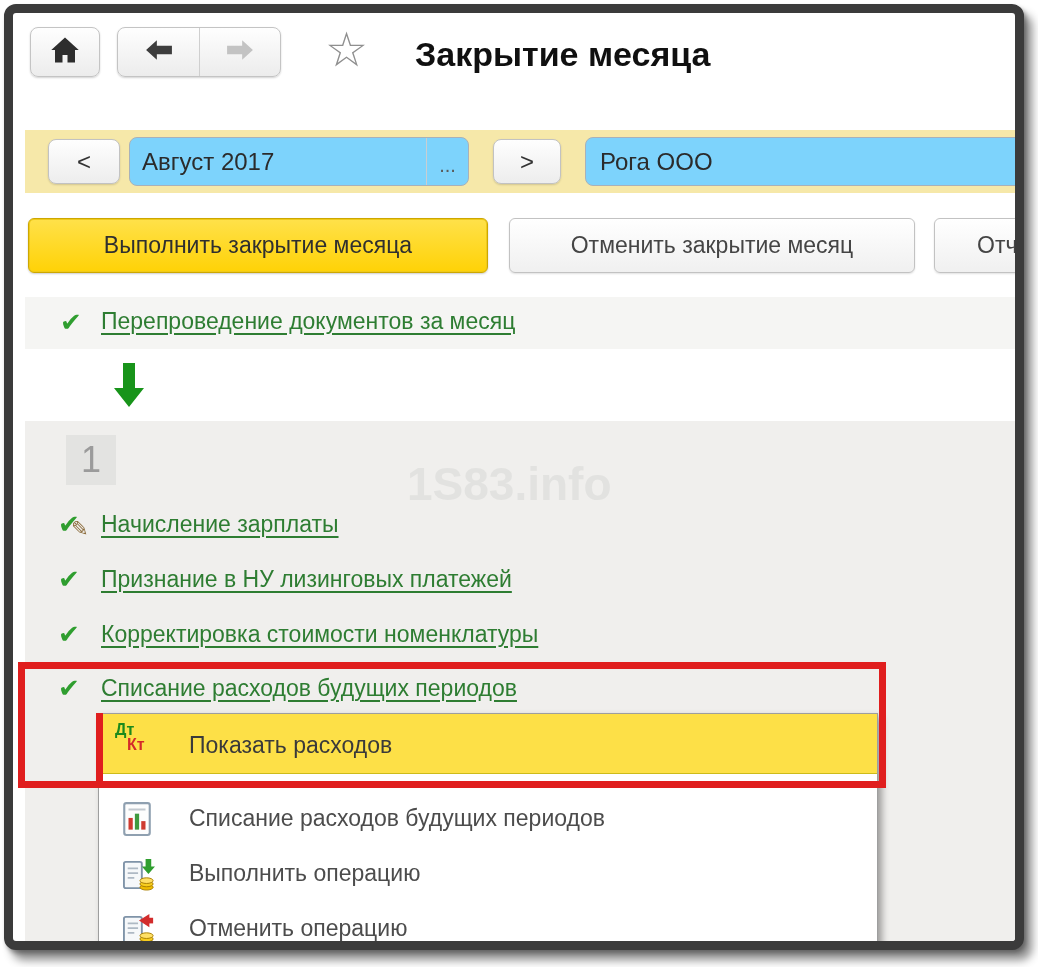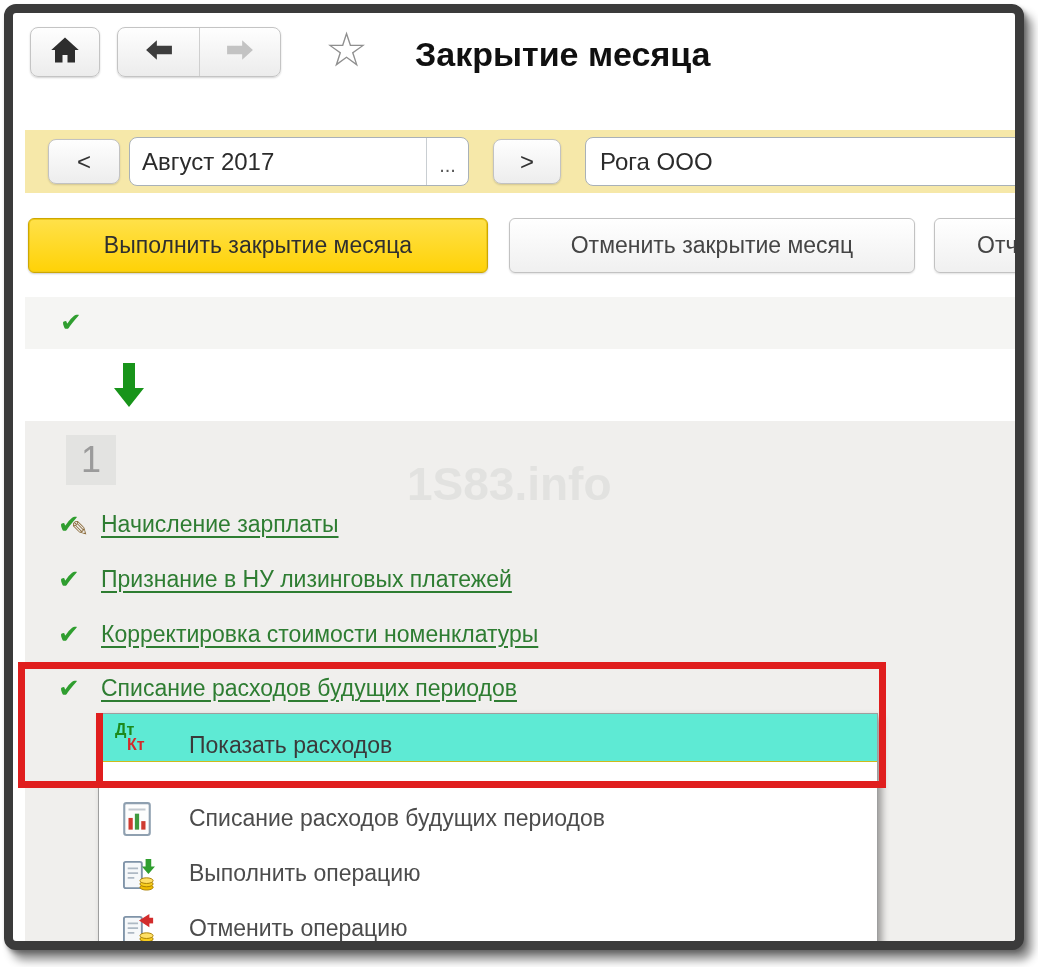--- a/index.html
+++ b/index.html
@@ -24,21 +24,21 @@
           font-size:48px; color:#8f8f8f; line-height:60px; }
   .page-title { position:absolute; left:402px; top:22px; font-size:34px; font-weight:bold; color:#101010; }
 
   
   .period-bar { position:absolute; left:12px; right:0; top:117px; height:63px; background:#f6e8a9; }
   .small-btn { position:absolute; background:linear-gradient(#fefefe,#ededed);
                border:1px solid #c2c2c2; border-radius:8px; box-shadow:0 1px 2px rgba(0,0,0,.15);
                font-size:24px; color:#333; display:flex; align-items:center; justify-content:center; }
   .prev-btn { left:23px; top:9px; width:72px; height:45px; }
   .next-btn { left:468px; top:9px; width:68px; height:45px; }
-  .field { position:absolute; background:#ffffff; border:1px solid #a9b1b8; border-radius:8px;
+  .field { position:absolute; background:#7dd3fc; border:1px solid #a9b1b8; border-radius:8px;
            font-size:24px; color:#2b2b2b; }
   .month-field { left:104px; top:7px; width:340px; height:49px; }
   .month-field input { position:absolute; left:0; top:0; width:296px; height:100%; border:0; outline:0;
            background:transparent; font:inherit; color:inherit; padding:0 12px; }
   .more-btn { position:absolute; right:0; top:0; width:42px; height:100%; border-left:1px solid #c9ced2;
            display:flex; align-items:flex-end; justify-content:center; font-size:20px; color:#5a5a5a;
            padding-bottom:8px; cursor:pointer; }
   .org-field { left:560px; top:7px; width:470px; height:49px; }
   .org-field input { width:100%; height:100%; border:0; outline:0; background:transparent;
            font:inherit; color:inherit; padding:0 14px; }
@@ -75,21 +75,21 @@
   .op-row .pencil { position:absolute; left:13px; top:10px; font-family:"DejaVu Sans",sans-serif;
                     font-size:21px; color:#8a6a3a; }
   .op-row .green-link { position:absolute; left:76px; top:4px; }
 
   
   .menu { position:absolute; left:85px; top:700px; width:780px; height:262px; background:#fff;
           border:1px solid #9e9e9e; box-shadow:4px 4px 7px rgba(0,0,0,.35); z-index:20; }
   .menu-item { position:absolute; left:0; right:0; height:54px; cursor:pointer; }
   .menu-item .mi-icon { position:absolute; left:24px; top:10px; }
   .menu-item .mi-label { position:absolute; left:90px; top:13px; font-size:23px; color:#4c4c4c; }
-  .mi-highlight { top:0; height:48px; background:#5eead4; border-bottom:1px solid #cdbb1a; }
+  .mi-highlight { top:0; height:60px; background:#fde047; border-bottom:1px solid #cdbb1a; }
   .mi-highlight .mi-label { top:18px; color:#3a3a3a; }
   .mi-2 { top:78px; } .mi-3 { top:133px; } .mi-4 { top:188px; }
 
   .dtkt { position:absolute; left:16px; top:8px; width:48px; height:48px; font-weight:bold;
           font-size:16px; line-height:15px; }
   .dtkt .dt { color:#1c8a1c; display:block; }
   .dtkt .kt { color:#d42a2a; display:block; margin-left:12px; }
 
   
   .annotation { position:absolute; left:5px; top:649px; width:868px; height:126px;
@@ -140,20 +140,21 @@
       <input value="Рога ООО" style="">
     </div>
   </div>
 
   <div class="action-btn btn-primary">Выполнить закрытие месяца</div>
   <div class="action-btn btn-secondary btn-cancel-close">Отменить закрытие месяц</div>
   <div class="action-btn btn-secondary btn-reports">Отч</div>
 
   <div class="strip">
     <span class="check">✔</span>
+    <span class="green-link">Перепроведение документов за месяц</span>
   </div>
 
   <div class="down-arrow">
     <svg width="34" height="46" viewBox="0 0 34 46">
           <polygon points="17,45 2,26 11,26 11,1 23,1 23,26 32,26" fill="#18941a"></polygon>
         </svg>
   </div>
 
   <div class="panel">
     <div class="stage-badge">1</div>

